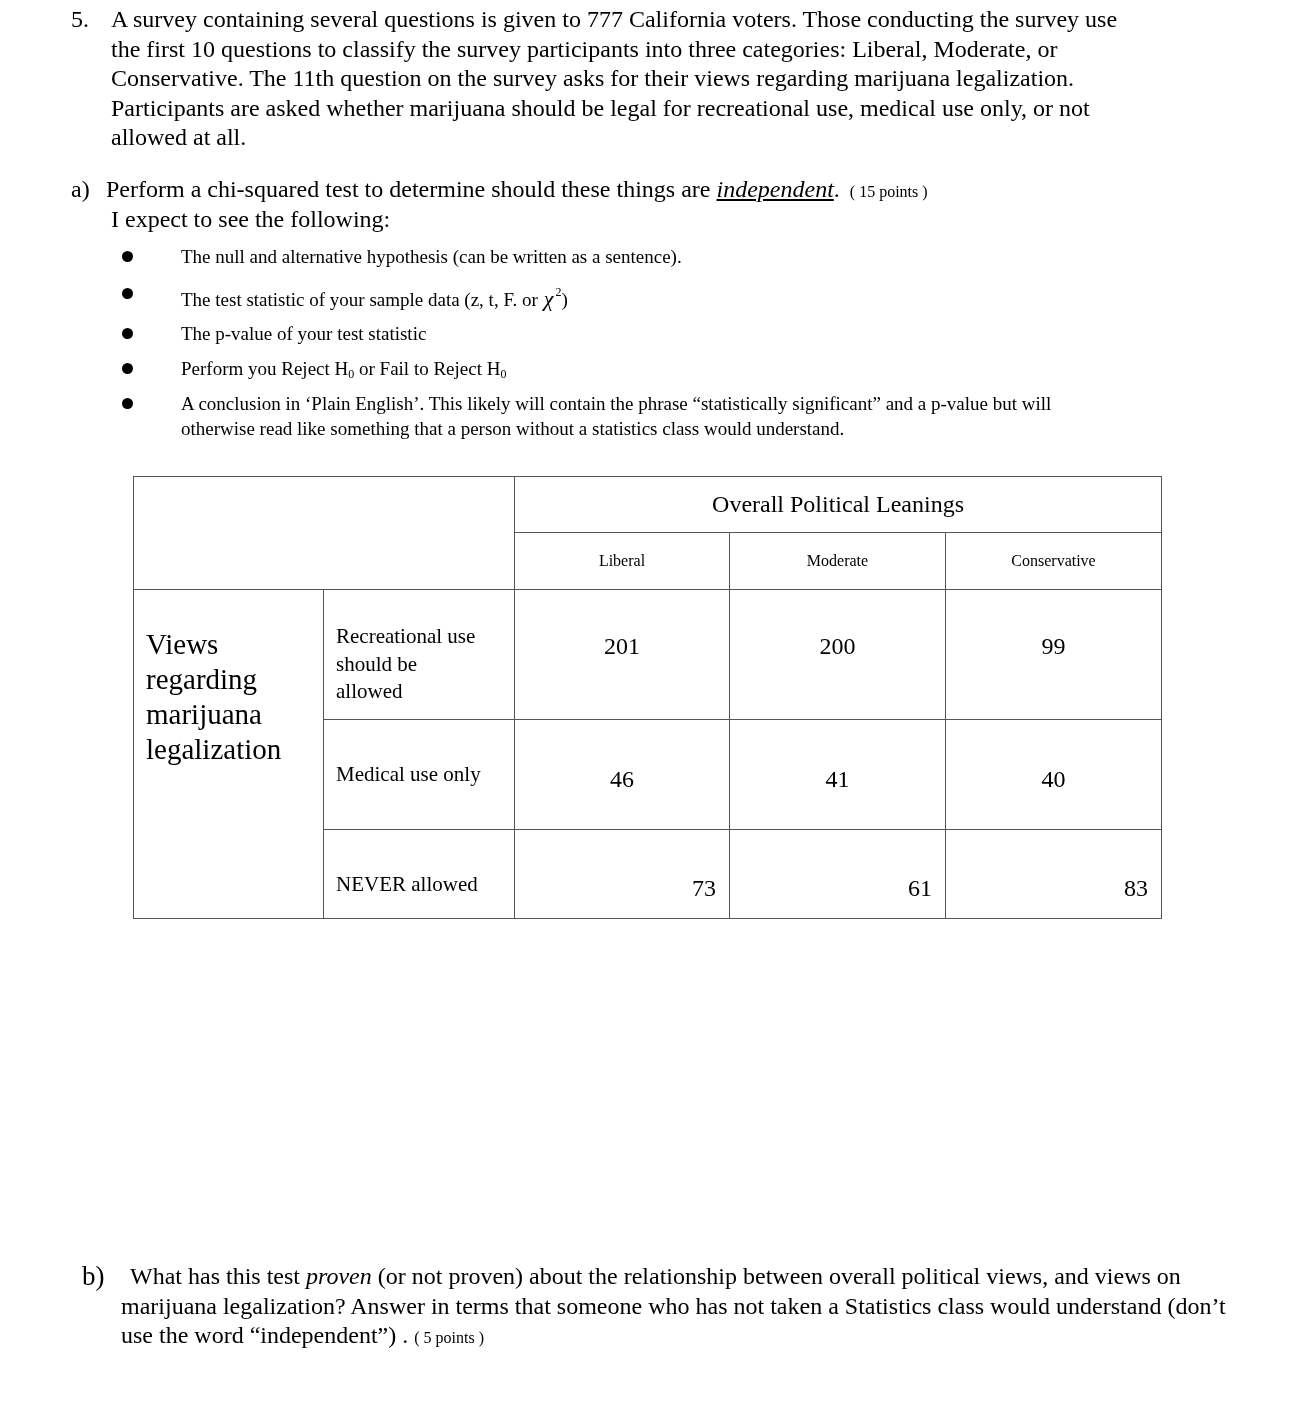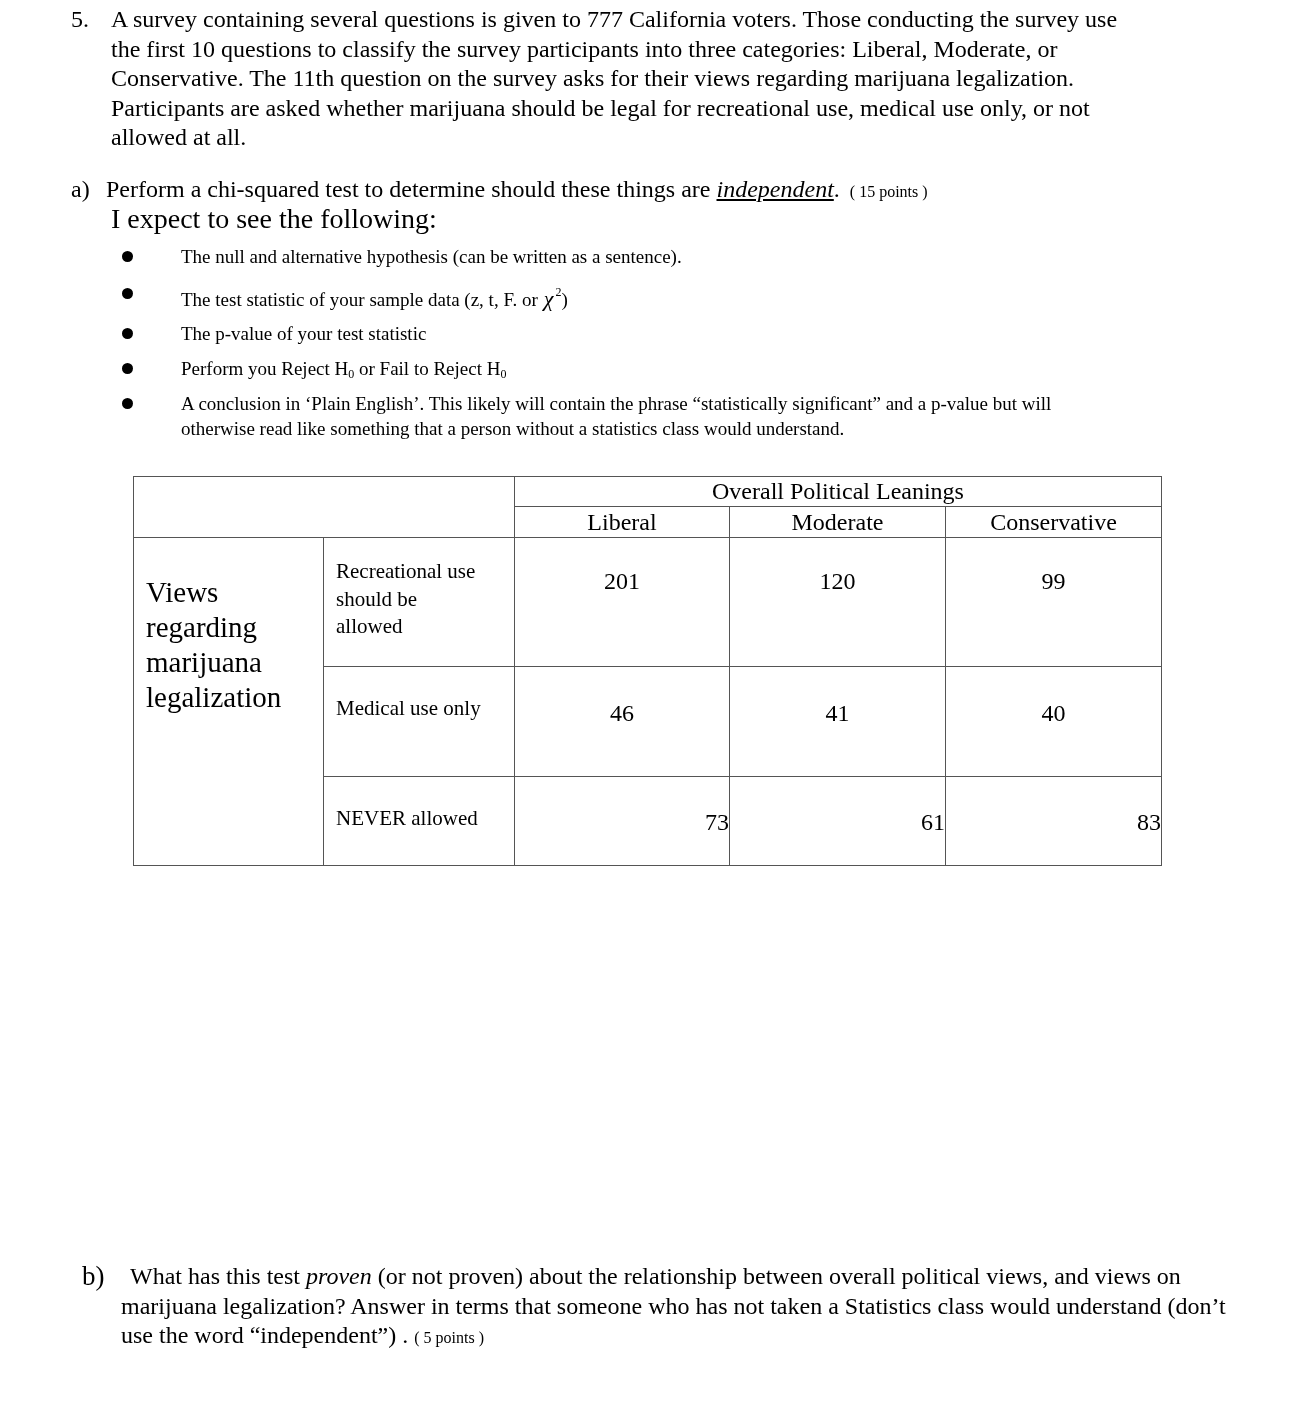--- a/index.html
+++ b/index.html
@@ -38,21 +38,21 @@
       font-size: 24px; line-height: 30px;
       white-space: nowrap;
     }
     .part-a-prompt em { font-style: italic; text-decoration: underline; }
     .points {
       font-size: 16px;
       margin-left: 10px;
     }
     .part-a-expect {
       left: 111px; top: 204px;
-      font-size: 28px; line-height: 30px;
+      font-size: 24px; line-height: 30px;
     }
 
     .bullet {
       left: 122px;
       width: 11px; height: 11px;
       border-radius: 50%;
       background: #000;
     }
     .bullet-text {
       left: 160px;
@@ -71,31 +71,31 @@
     
     table.ct {
       position: absolute;
       left: 133px; top: 476px;
       width: 1028px;
       border-collapse: collapse;
       table-layout: fixed;
     }
     table.ct td {
       border: 1.5px solid #555555;
-      padding: 0;
+      padding: 13px;
       vertical-align: middle;
     }
     .hdr-group {
       height: 29px;
       font-size: 24px;
       text-align: center;
     }
     .hdr-col {
       height: 30px;
-      font-size: 24px;
+      font-size: 16px;
       text-align: center;
       line-height: 30px;
     }
     .row-group-label {
       font-size: 29px;
       line-height: 35px;
       padding: 0 0 0 12px !important;
       vertical-align: top !important;
     }
     .row-group-label div { padding-top: 37px; }
@@ -193,21 +193,21 @@
           <div>
       <span>Recreational use</span><br>
       <span>should be</span><br>
       <span>allowed</span>
     </div>
         </td>
     <td class="cell-val">
           <div>201</div>
         </td>
     <td class="cell-val">
-          <div>120</div>
+          <div>200</div>
         </td>
     <td class="cell-val">
           <div>99</div>
         </td>
   </tr>
   <tr class="r2">
     <td class="row-label">
           <div>Medical use only</div>
         </td>
     <td class="cell-val">

